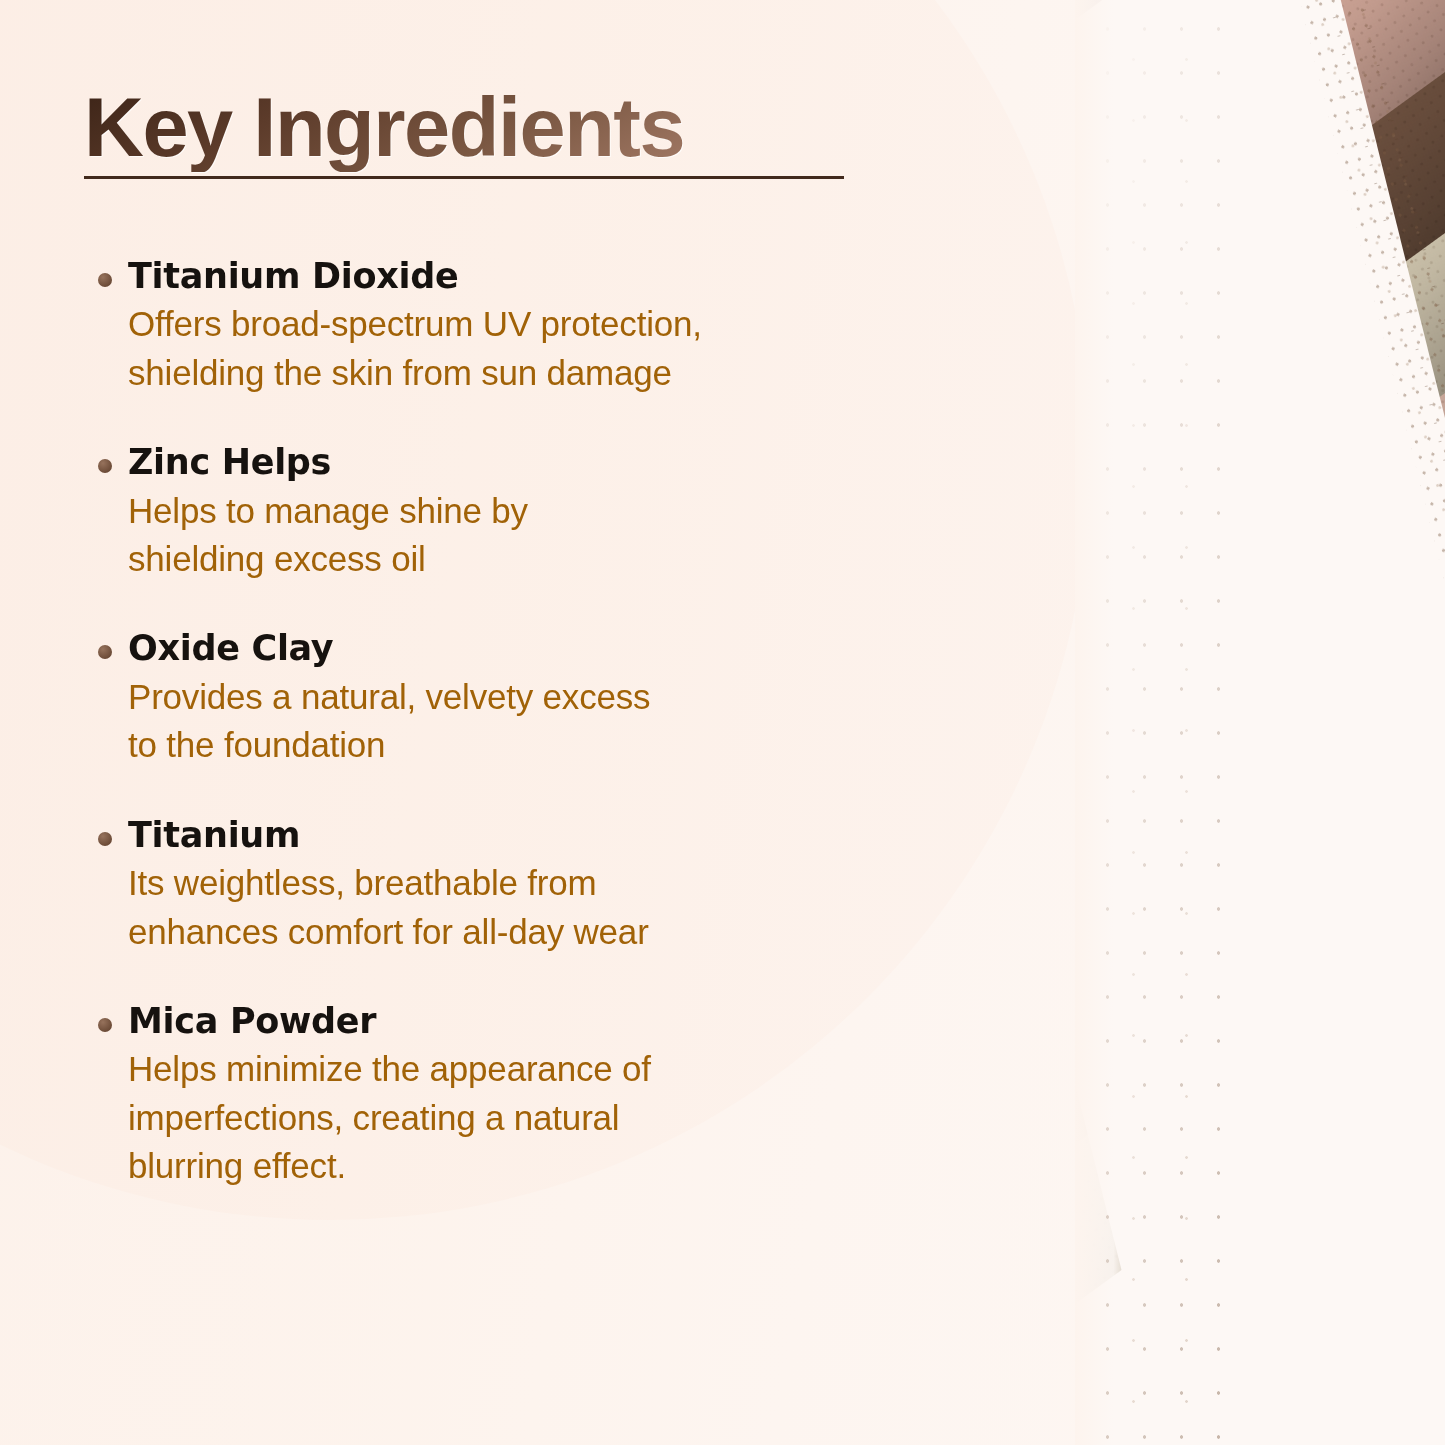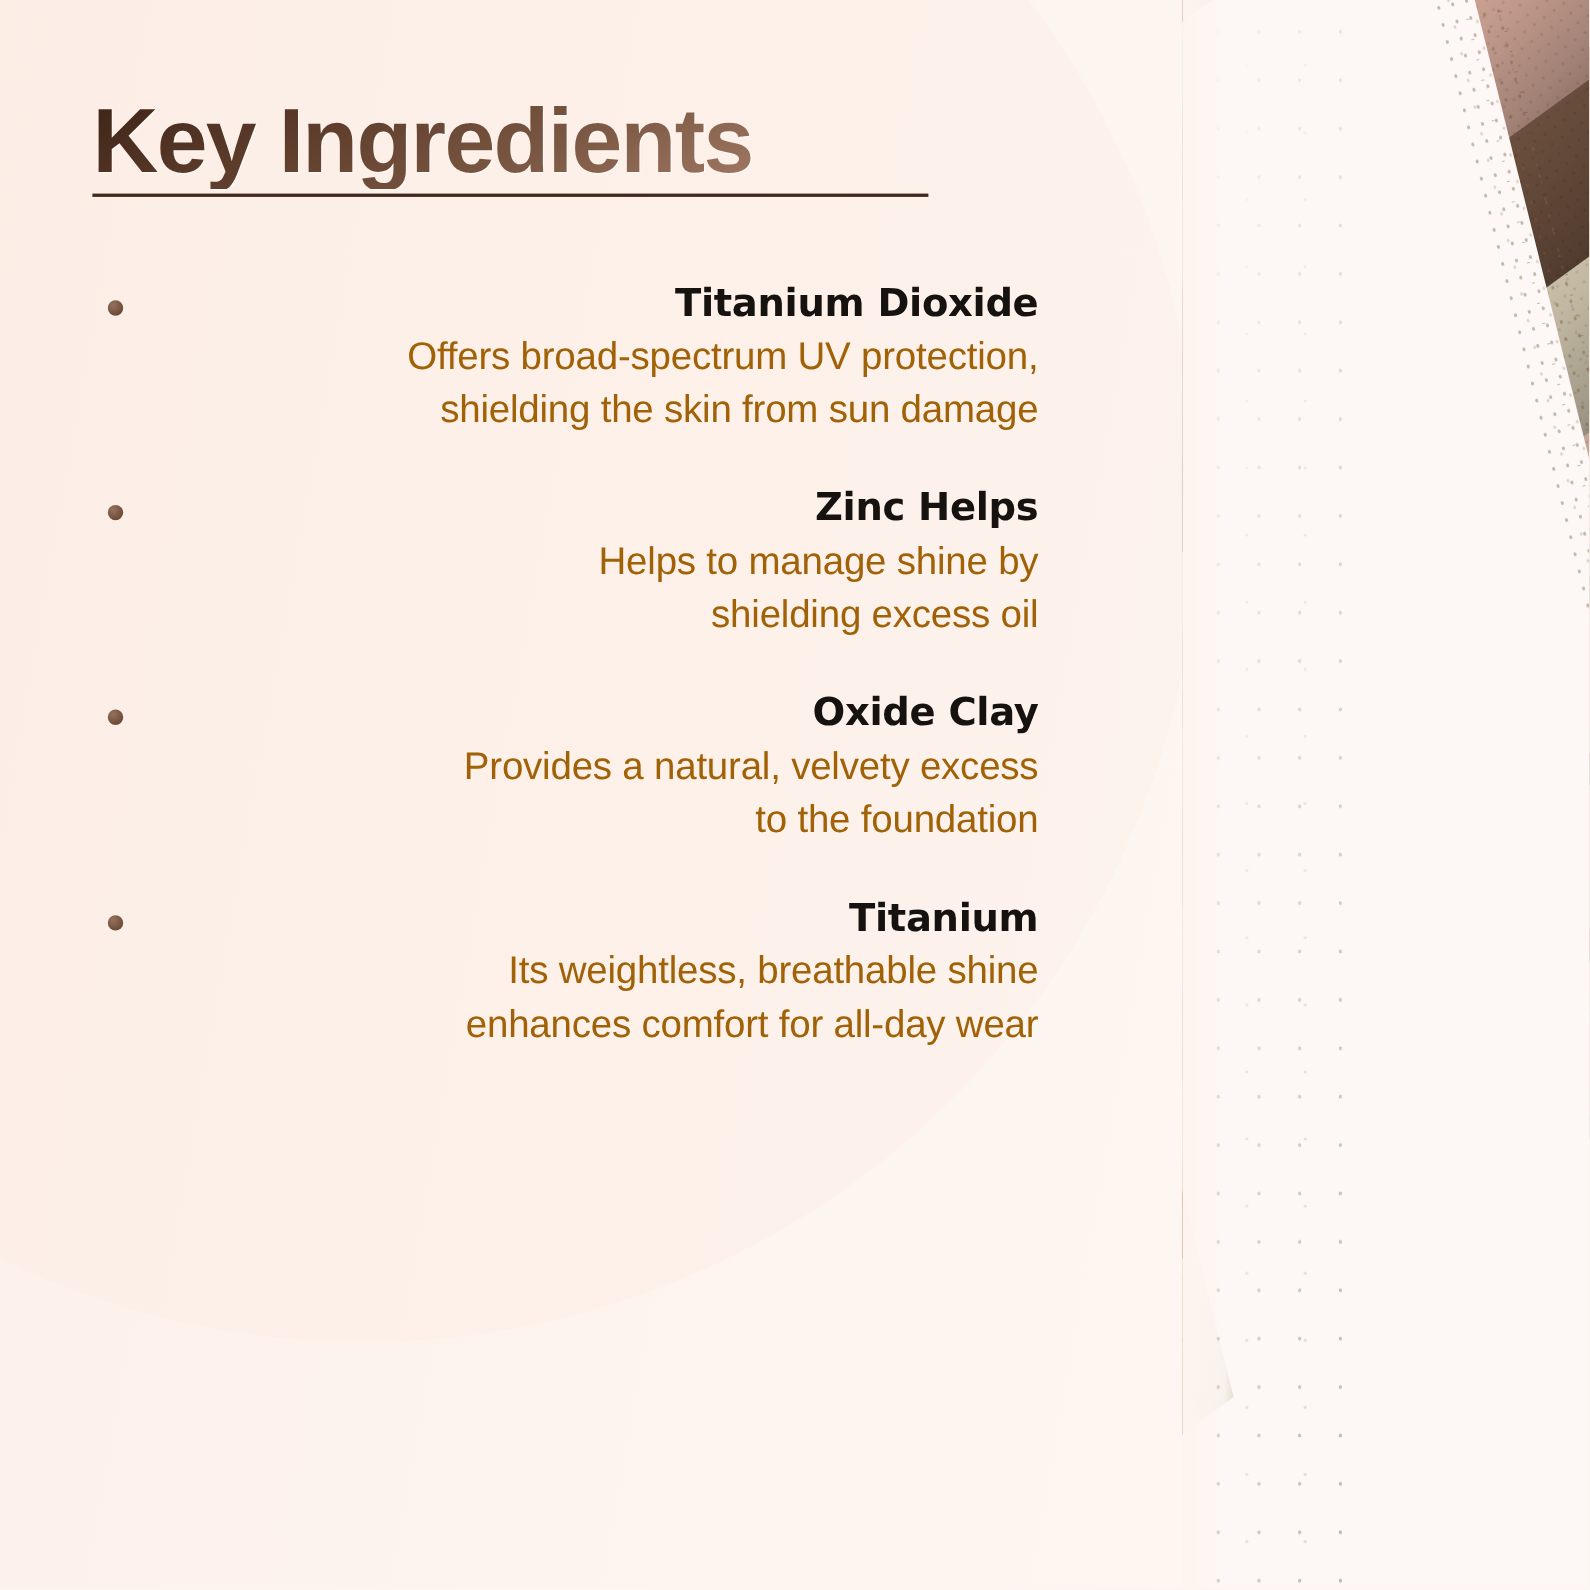--- a/index.html
+++ b/index.html
@@ -63,21 +63,21 @@
   }
 
   .title-rule {
     height:3px;
     width:760px;
     background:#41291C;
     margin-top:4px;
   }
 
   
-  .list { margin-top:76px;text-align:right; }
+  .list { margin-top:76px; }
 
   .item { position:relative; padding-left:44px; margin-bottom:44px; }
   .item:last-child { margin-bottom:0; }
 
   .bullet {
     position:absolute;
     left:14px;
     top:18px;
     width:14px; height:14px;
     border-radius:50%;
@@ -235,24 +235,31 @@
       <div class="item">
         <span class="bullet"></span>
         <div class="item-title">Oxide Clay</div>
         <div class="item-desc">Provides a natural, velvety excess
 to the foundation</div>
       </div>
 
       <div class="item">
         <span class="bullet"></span>
         <div class="item-title">Titanium</div>
-        <div class="item-desc">Its weightless, breathable shine
+        <div class="item-desc">Its weightless, breathable from
 enhances comfort for all-day wear</div>
       </div>
 
+      <div class="item">
+        <span class="bullet"></span>
+        <div class="item-title">Mica Powder</div>
+        <div class="item-desc">Helps minimize the appearance of
+imperfections, creating a natural
+blurring effect.</div>
+      </div>
 
     </div>
   </div>
 
   <div class="swatch-panel">
     <div id="bands">
         <div class="band" style="top: -40px; background: linear-gradient(172deg, rgb(223, 188, 174) 0%, rgb(196, 165, 153) 62%, rgb(165, 139, 129) 100%); z-index: 9;">
           <div class="sheen"></div>
         </div>
         <div class="band" style="top: 120.556px; background: linear-gradient(172deg, rgb(237, 228, 204) 0%, rgb(209, 201, 180) 62%, rgb(175, 169, 151) 100%); z-index: 8;">

